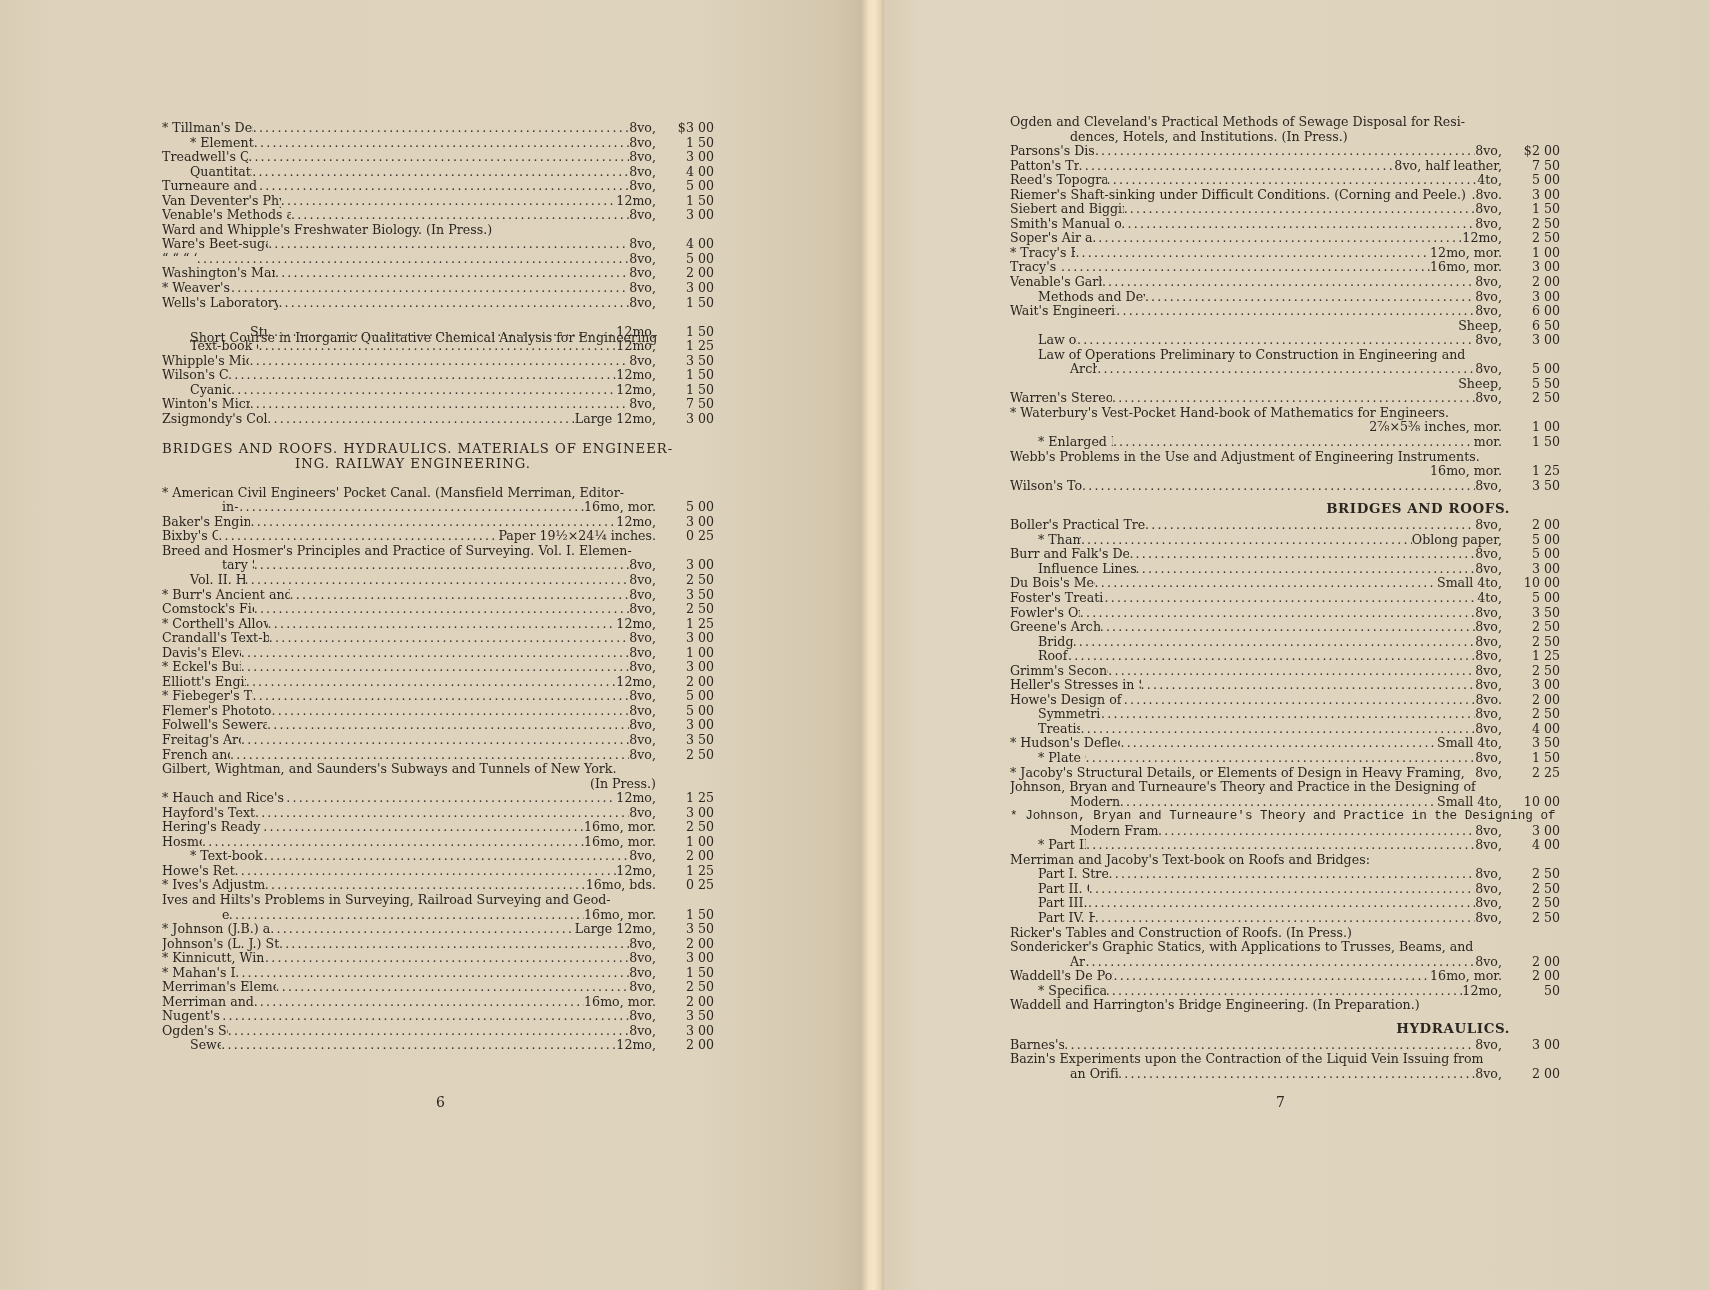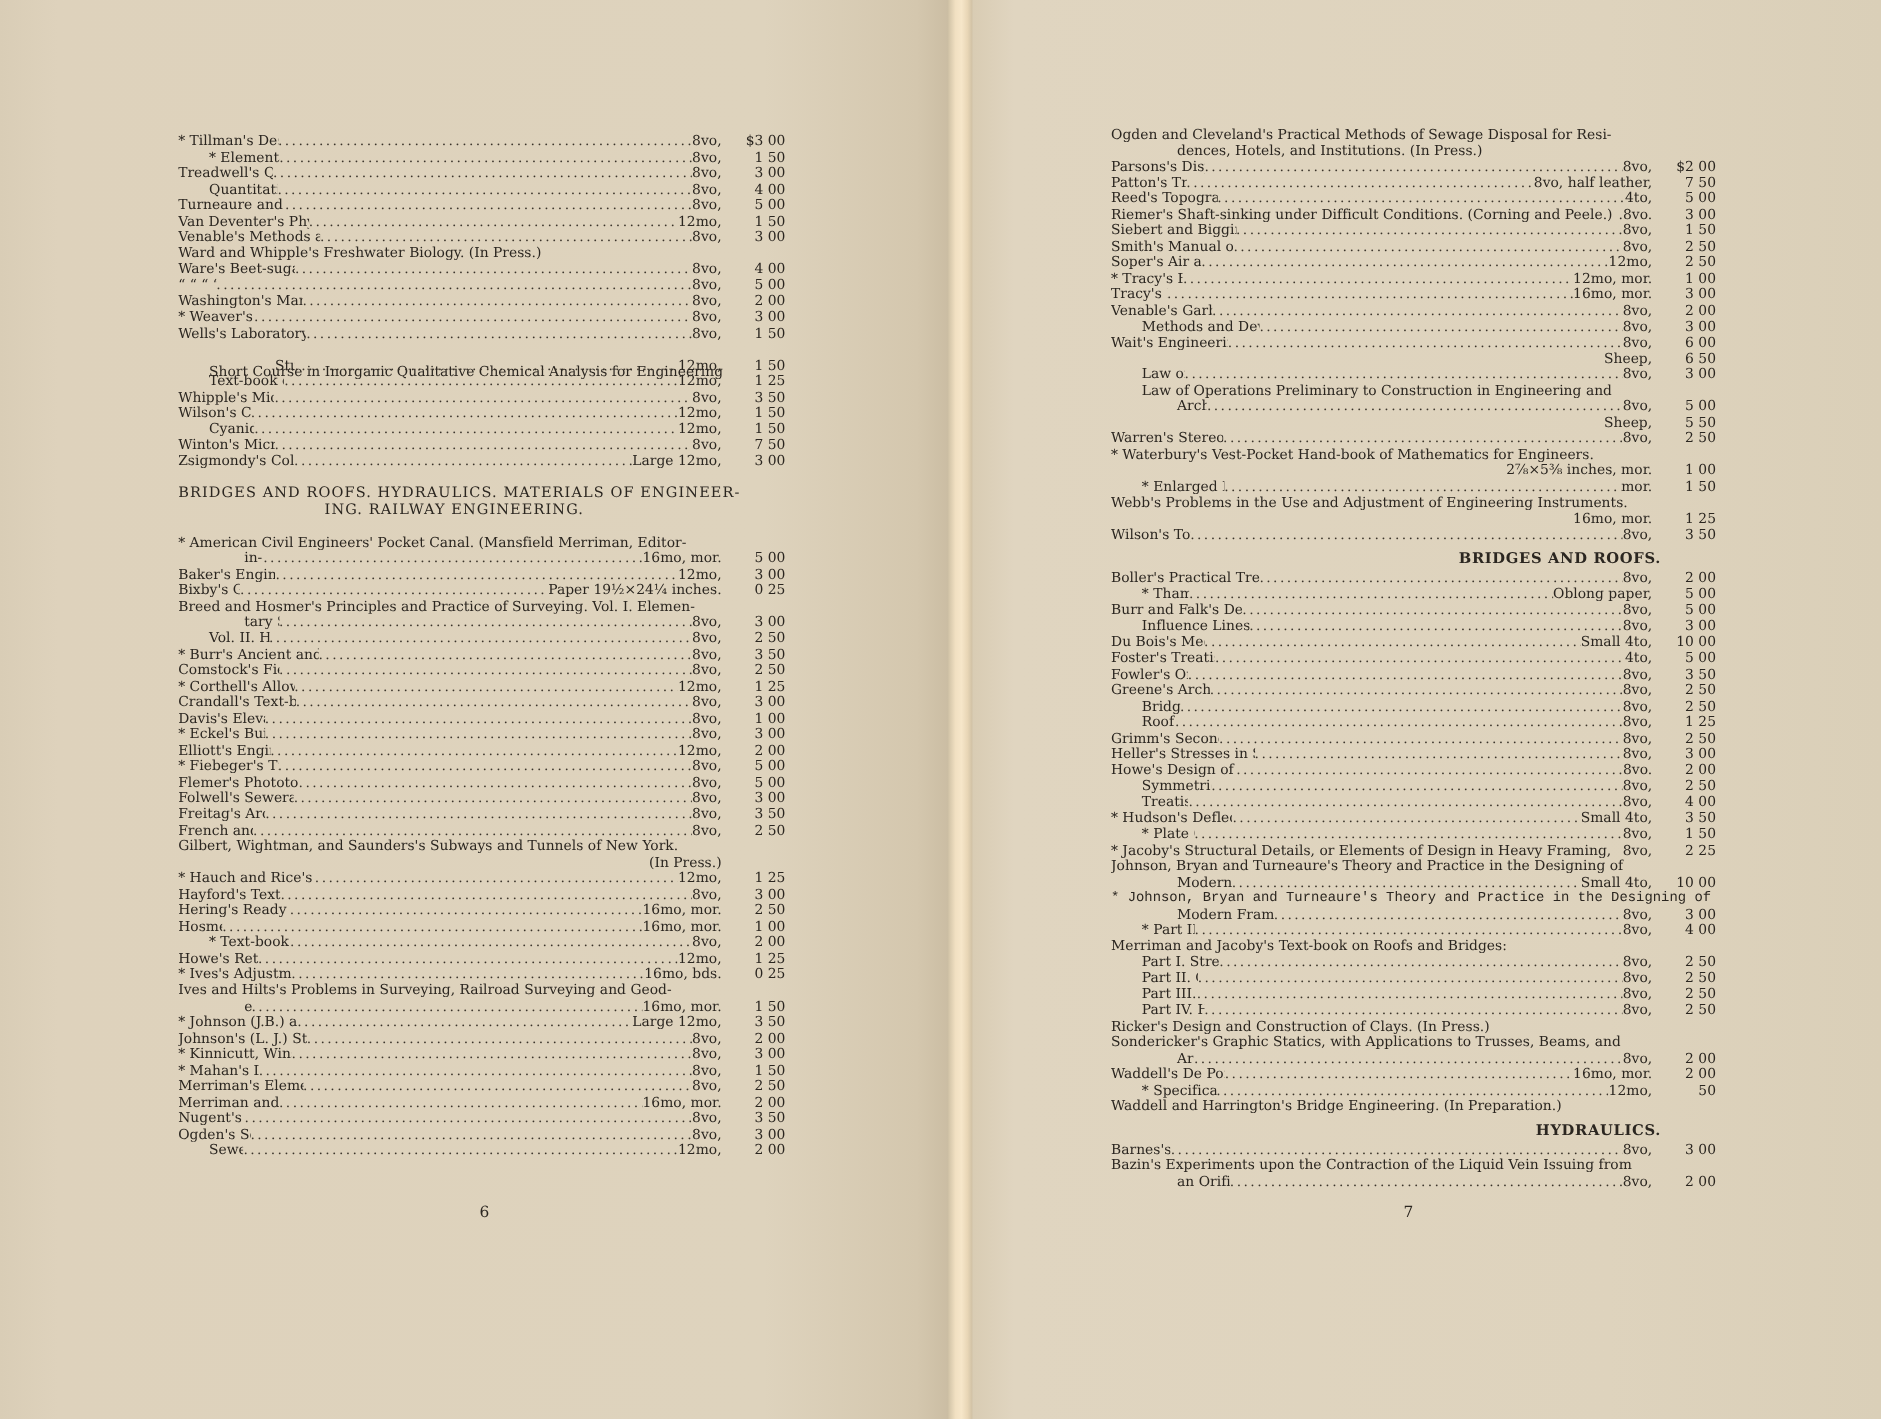--- a/index.html
+++ b/index.html
@@ -702,21 +702,21 @@
         <span class="fmt">8vo,</span>
         <span class="price">2 50</span>
       </div>
       <div class="row">
         <span class="t" style="padding-left: 28px;">Part IV.  Higher Structures</span>
         <span class="dots"></span>
         <span class="fmt">8vo,</span>
         <span class="price">2 50</span>
       </div>
       <div class="row">
-        <span class="t" style="padding-left: 0px;">Ricker's Design and Construction of Clays. (In Press.)</span>
+        <span class="t" style="padding-left: 0px;">Ricker's Tables and Construction of Roofs. (In Press.)</span>
       </div>
       <div class="row">
         <span class="t" style="padding-left: 0px;">Sondericker's Graphic Statics, with Applications to Trusses, Beams, and</span>
       </div>
       <div class="row">
         <span class="t" style="padding-left: 60px;">Arches</span>
         <span class="dots"></span>
         <span class="fmt">8vo,</span>
         <span class="price">2 00</span>
       </div>

